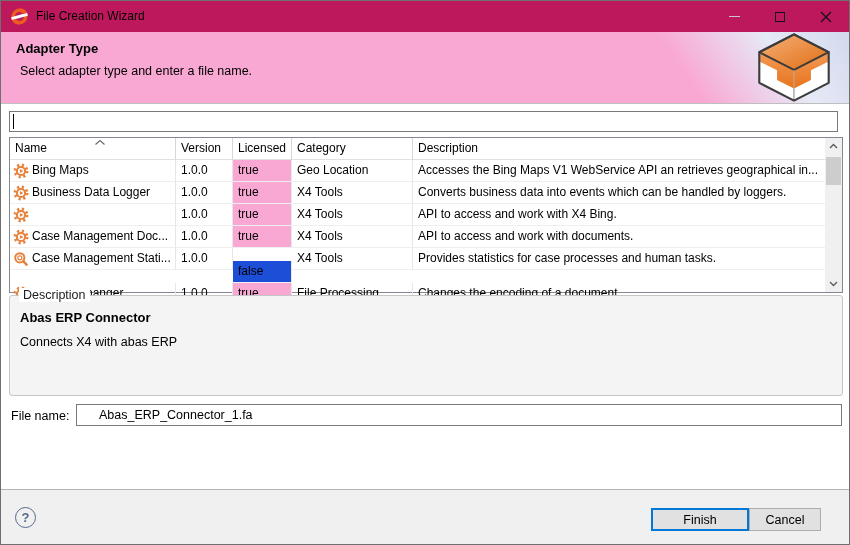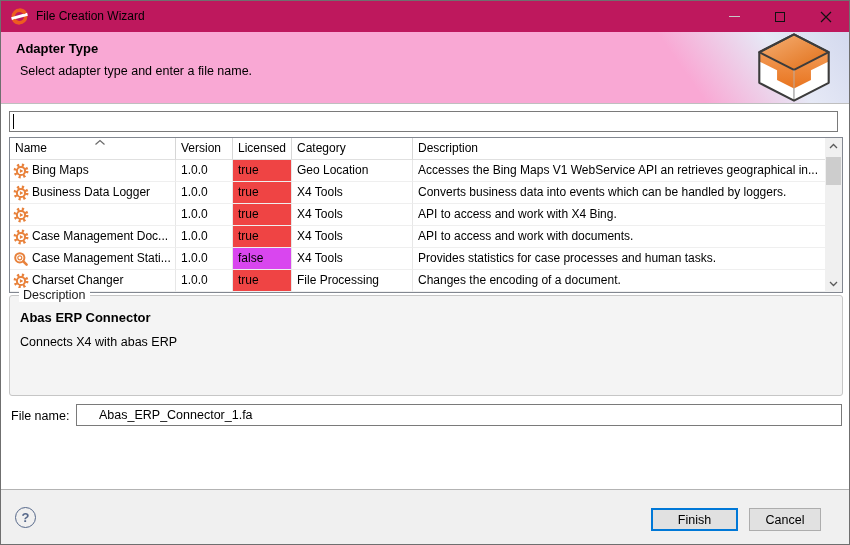--- a/index.html
+++ b/index.html
@@ -38,22 +38,22 @@
   .thead { height:22px; position:relative; }
   .thead .cell { border-bottom:1px solid #e0e0e0; border-right:1px solid #d6d6d6; display:flex; align-items:flex-end; }
   .cell { padding:0 5px; height:22px; line-height:21px; font-size:12px; white-space:nowrap; overflow:hidden; }
   .trow .cell { border-bottom:1px solid #efefef; border-right:1px solid #e7e7e7; display:flex; align-items:center; }
   .cell.last { border-right:none; }
   .c-name { padding-left:3px; gap:3px; }
   .row-icon { width:16px; height:16px; flex:0 0 16px; display:inline-flex; }
   .row-icon svg { width:16px; height:16px; }
   .row-icon .mag-svg { display:none; }
   .row-icon.magnifier .mag-svg { display:block; }
-  .lic-true  { background:#ef4444; }
-  .lic-false { background:#d946ef; }
+  .lic-true  { background:#f9a8d4; }
+  .lic-false { background:#1d4ed8;margin-top:13px; }
   .sort-caret { position:absolute; left:84px; top:1px; width:12px; height:7px; }
 
   
   .vscroll { position:absolute; right:0; top:0; width:17px; height:154px; background:#f0f0f0; }
   .sb-btn { position:absolute; left:0; width:17px; height:16px; display:flex; align-items:center; justify-content:center; }
   .sb-up { top:0; } .sb-down { bottom:0; }
   .sb-thumb { position:absolute; left:1px; top:19px; width:15px; height:28px; background:#cdcdcd; }
 
   
   .desc-group { position:absolute; left:8px; top:294px; width:834px; height:101px;
@@ -67,21 +67,21 @@
   .fname-input { position:absolute; left:75px; top:403px; width:766px; height:22px; border:1px solid #7a7a7a;
                  background:#fff; padding:0 22px; font-family:"Liberation Sans", sans-serif; font-size:12.5px; outline:none; }
 
   
   .footer { position:absolute; left:0; right:0; bottom:0; height:55px; background:#f0f0f0; border-top:1px solid #b3b3b3; }
   .help-btn { position:absolute; left:14px; top:17px; width:21px; height:21px; border:1.6px solid #56688a; border-radius:50%;
               color:#56688a; font-size:13px; font-weight:bold; display:flex; align-items:center; justify-content:center;
               background:transparent; }
   .btn { position:absolute; top:18px; height:23px; background:#e1e1e1; font-family:"Liberation Sans", sans-serif;
          font-size:12.5px; display:flex; align-items:center; justify-content:center; }
-  .btn-finish { left:650px; width:87px; border:2px solid #0078d7; }
+  .btn-finish { left:650px; width:98px; border:2px solid #0078d7; }
   .btn-cancel { left:748px; width:72px; border:1px solid #adadad; }
 </style>
 </head>
 <body>
 
 <div class="window">
 
   <div class="titlebar">
     <svg class="app-icon" viewBox="0 0 17 17">
       <circle cx="8.5" cy="8.5" r="6.2" fill="none" stroke="#ed5c20" stroke-width="3.4"></circle>

